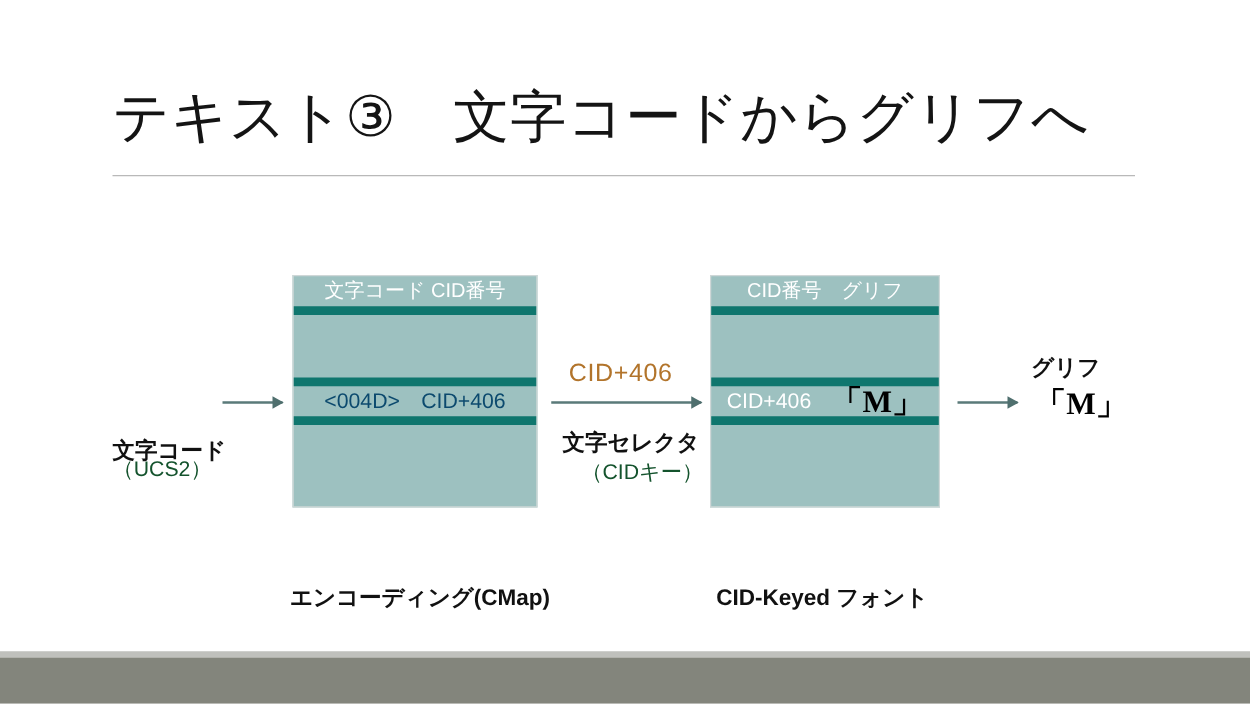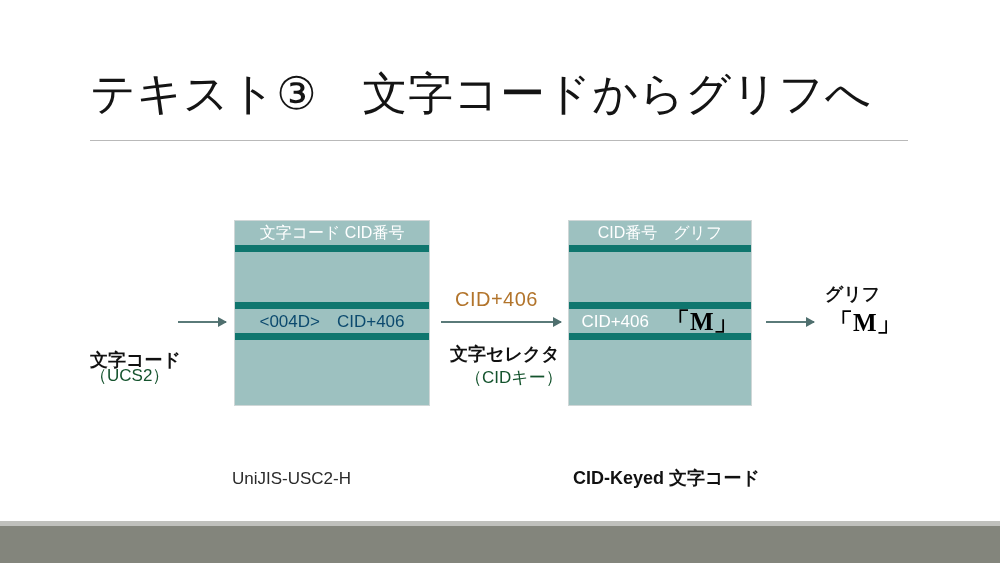--- a/index.html
+++ b/index.html
@@ -224,20 +224,21 @@
     </div>
     <div class="row row-data">
       <div class="cell-data">&lt;004D&gt;　CID+406</div>
     </div>
     <div class="row row-pad2">
       <div class="cell-data"></div>
     </div>
   </div>
 
   <div class="cap cap-left">
+    <span class="l1">エンコーディング(CMap)</span>
     <span class="l2">UniJIS-USC2-H</span>
   </div>
 
   <div class="lbl code-orange lbl-cid406">CID+406</div>
   <div class="lbl bold-lbl lbl-selector">文字セレクタ</div>
   <div class="lbl sub-lbl lbl-cidkey">（CIDキー）</div>
 
   <div class="arrow arrow-2"></div>
 
   <div class="tbl tbl-right">
@@ -252,21 +253,21 @@
         <span class="cid">CID+406</span>
         <span class="glyph">「M」</span>
       </div>
     </div>
     <div class="row row-pad2">
       <div class="cell-data"></div>
     </div>
   </div>
 
   <div class="cap cap-right">
-    <span class="l1">CID-Keyed 文字コード</span>
+    <span class="l1">CID-Keyed フォント</span>
     <span class="l2">MS明朝</span>
   </div>
 
   <div class="arrow arrow-3"></div>
 
   <div class="lbl bold-lbl lbl-glyph-title">グリフ</div>
   <div class="lbl lbl-glyph-val">「M」</div>
 
   <div class="footer-light"></div>
   <div class="footer-dark"></div>

